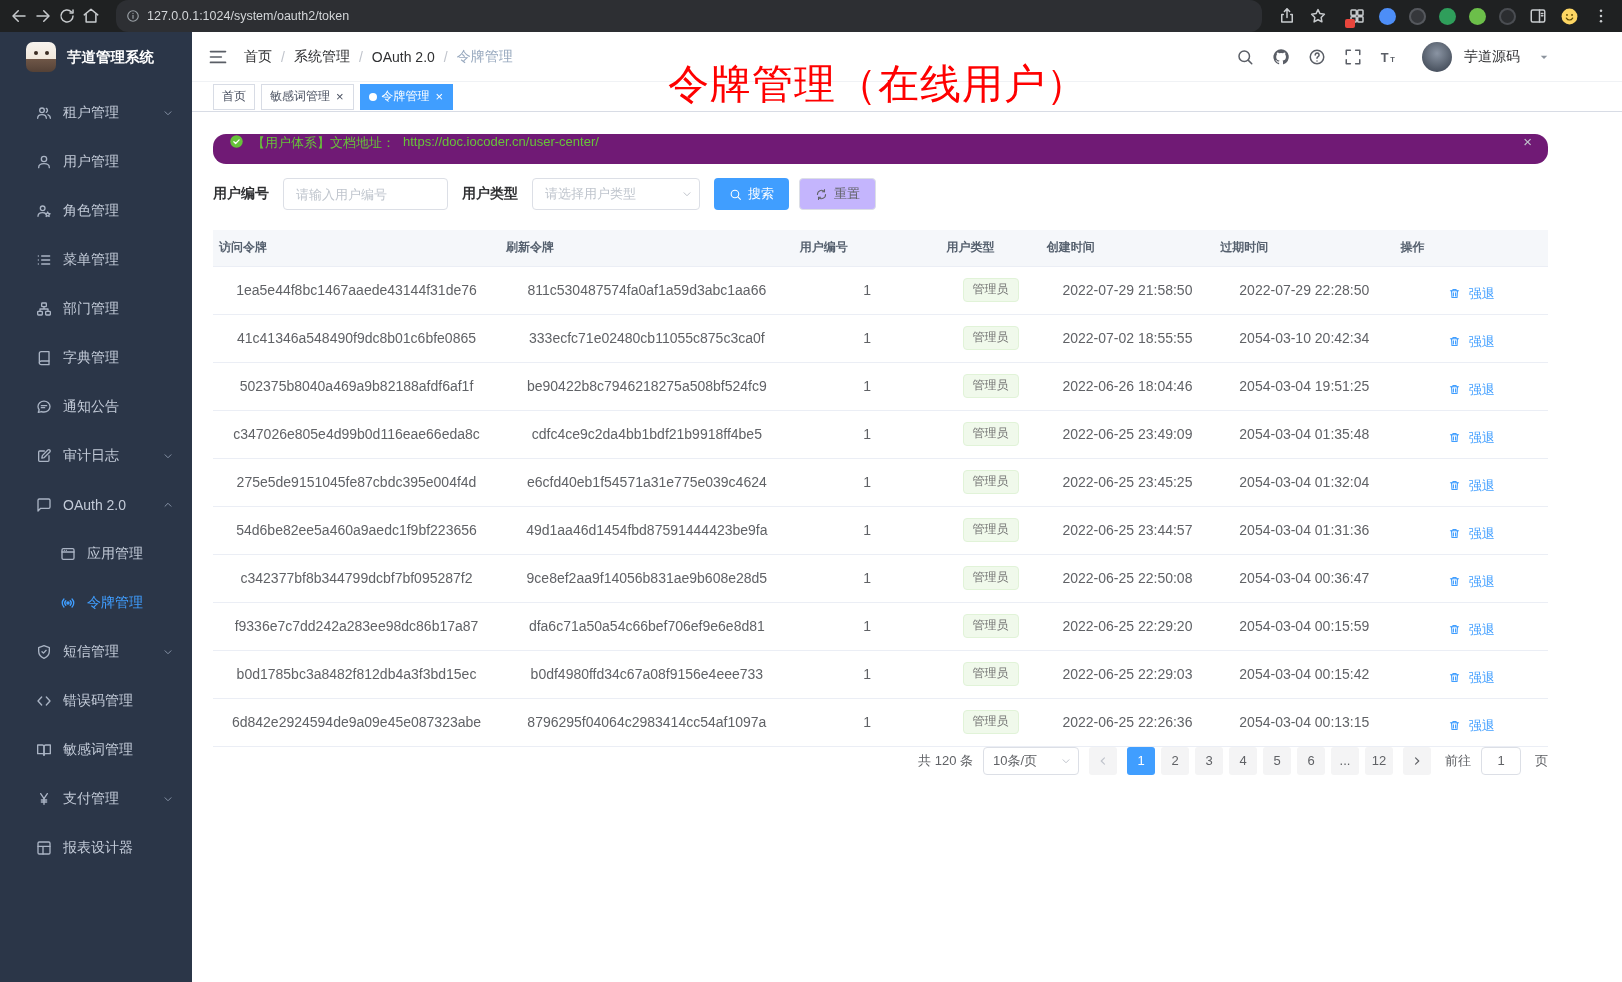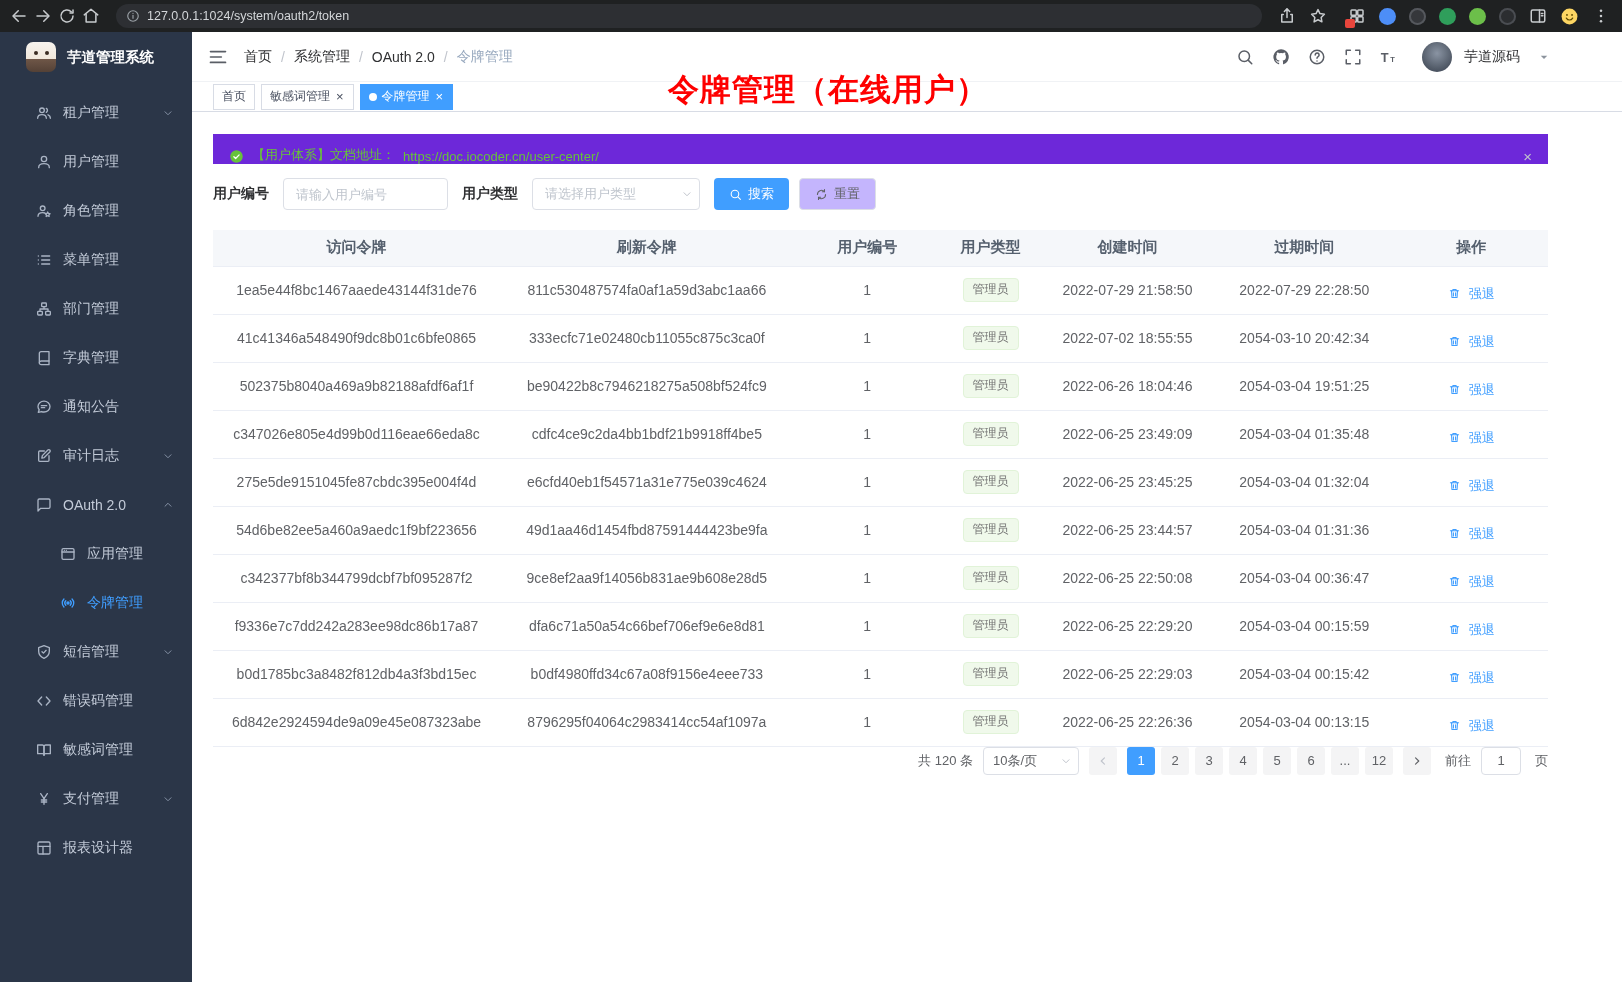--- a/index.html
+++ b/index.html
@@ -8,21 +8,21 @@
     font-family:"Liberation Sans","DejaVu Sans",sans-serif;
     background:#fff; overflow:hidden; position:relative;
     -webkit-font-smoothing:antialiased;
   }
   svg { display:block; width:100%; height:100%; }
 
   
   .browser-bar { height:32px; background:#1f2122; display:flex; align-items:center; padding:0 10px; gap:6px; }
   .bicon { width:18px; height:18px; color:#c8cbce; flex:none; cursor:pointer; position:relative; }
   .bicon.gap { margin-left:8px; }
-  .url-box { flex:1; height:24px; margin:0 10px; background:#2d2f33; border-radius:12px; display:flex; align-items:center; padding:0 10px; gap:7px; min-width:0; }
+  .url-box { flex:1; height:32px; margin:0 10px; background:#2d2f33; border-radius:12px; display:flex; align-items:center; padding:0 10px; gap:7px; min-width:0; }
   .url-box .bicon { width:14px; height:14px; color:#9aa0a6; }
   .url-text { color:#d3d6d9; font-size:12.5px; white-space:nowrap; overflow:hidden; }
   .browser-right { display:flex; align-items:center; gap:13px; padding-right:2px; }
   .ext-dot { width:17px; height:17px; border-radius:50%; flex:none; cursor:pointer; }
   .ext-blue { background:#4d8ef7; }
   .ext-dark { background:#35373b; box-shadow:inset 0 0 0 2px #55585d; }
   .ext-green { background:#2f9e5b; }
   .ext-lime { background:#6cbf4a; }
   .ext-dark2 { background:#2b2d30; box-shadow:inset 0 0 0 2px #4a4d52; }
   .badge-red { position:absolute; left:-3px; bottom:-3px; width:10px; height:9px; background:#e8453c; border-radius:2px; }
@@ -69,21 +69,21 @@
   .tagbar { height:30px; display:flex; align-items:center; padding:0 16px 0 21px; gap:6px; border-bottom:1px solid #d8dce5; flex:none; }
   .tag { height:26px; display:inline-flex; align-items:center; gap:5px; padding:0 8px; border:1px solid #d8dce5;
     background:#fff; color:#495060; font-size:12px; cursor:pointer; white-space:nowrap; }
   .tag .tag-dot { width:8px; height:8px; border-radius:50%; background:#fff; }
   .tag .tag-close { font-size:13px; line-height:1; padding:0 1px; }
   .tag.active { background:#409eff; border-color:#409eff; color:#fff; }
 
   
   .content { padding:22px 74px 0 21px; flex:1; overflow:hidden; }
 
-  .alert { background:#6d28d9; border-radius:0; height:30px; display:flex; align-items:flex-end; gap:8px;
+  .alert { background:#701a75; border-radius:13px; height:30px; display:flex; align-items:flex-start; gap:8px;
     padding:0 16px; font-size:13px; color:#67c23a; }
   .alert-icon { width:15px; height:15px; flex:none; }
   .alert-link { color:#67c23a; text-decoration:none; cursor:pointer; }
   .alert-close { margin-left:auto; color:#c0c4cc; font-size:15px; cursor:pointer; line-height:1; }
 
   .filters { display:flex; align-items:center; margin:14px 0 20px; }
   .f-label { font-size:14px; font-weight:bold; color:#303133; margin-right:14px; white-space:nowrap; }
   .f-label.ml { margin-left:14px; }
   .f-input { width:165px; height:32px; border:1px solid #dcdfe6; border-radius:4px; padding:0 12px;
     font-size:13px; color:#606266; outline:none; font-family:inherit; }
@@ -92,22 +92,22 @@
     justify-content:space-between; padding:0 6px 0 12px; font-size:13px; color:#bfc5cd; cursor:pointer; background:#fff; }
   .sel-caret { width:12px; height:12px; color:#c0c4cc; flex:none; }
   .btn-primary { height:32px; background:#409eff; color:#fff; border:none; border-radius:4px; padding:0 15px;
     font-size:13px; display:inline-flex; align-items:center; gap:6px; cursor:pointer; margin-left:14px; font-family:inherit; }
   .btn-plain { height:32px; background:#c4b5fd; color:#606266; border:1px solid #dcdfe6; border-radius:4px; padding:0 15px;
     font-size:13px; display:inline-flex; align-items:center; gap:6px; cursor:pointer; margin-left:10px; font-family:inherit; }
   .btn-icon { width:13px; height:13px; flex:none; }
 
   
   .data-table { width:100%; border-collapse:collapse; table-layout:fixed; }
-  .data-table th { background:#f5f7fa; height:36px; font-size:15px; font-weight:bold; color:#55606e;
-    text-align:center; border-bottom:1px solid #ebeef5; padding:0 6px; }
+  .data-table th { background:#f5f7fa; height:36px; font-size:12px; font-weight:bold; color:#55606e;
+    text-align:left; border-bottom:1px solid #ebeef5; padding:0 6px; }
   .data-table td { height:48px; font-size:14px; color:#606266; text-align:center;
     border-bottom:1px solid #ebeef5; padding:0 6px; white-space:nowrap; overflow:hidden; }
   .tag-success { display:inline-block; background:#f0f9eb; color:#737373; border:1px solid #e1f3d8;
     border-radius:4px; font-size:12px; padding:3px 9px; line-height:1.3; }
   .force-logout { color:#409eff; font-size:13px; display:inline-flex; align-items:center; gap:8px;
     cursor:pointer; text-decoration:none;margin-top:8px; }
   .force-logout .btn-icon { width:13px; height:13px; }
 
   
   .pagination { display:flex; align-items:center; justify-content:flex-end; gap:10px; 
@@ -118,21 +118,21 @@
   .pg-btn { min-width:28px; height:28px; padding:0 4px; background:#f4f4f5; border-radius:3px; display:inline-flex;
     align-items:center; justify-content:center; color:#606266; font-size:13px; cursor:pointer; }
   .pg-btn.active { background:#409eff; color:#fff; }
   .pg-btn.disabled { color:#c0c4cc; cursor:default; }
   .pg-btn .arr { width:14px; height:14px; }
   .pg-goto-label { margin-left:4px; white-space:nowrap; }
   .pg-input { width:40px; height:28px; border:1px solid #dcdfe6; border-radius:4px; text-align:center;
     font-size:13px; color:#606266; outline:none; font-family:inherit; }
 
   
-  .annotation { position:absolute; left:668px; top:69px; font-size:31px; font-weight:bold; color:#fe0000;
+  .annotation { position:absolute; left:668px; top:57px; font-size:41px; font-weight:normal; color:#fe0000;
     z-index:50; letter-spacing:1px; white-space:nowrap; pointer-events:none; }
 </style>
 </head>
 <body>
 
 <div class="browser-bar">
   <span class="bicon">
       <svg viewBox="0 0 24 24" fill="none" stroke="currentColor" stroke-width="2" stroke-linecap="round" stroke-linejoin="round">
         <path d="M20 12H5"></path>
         <path d="M11 5l-7 7 7 7"></path>

